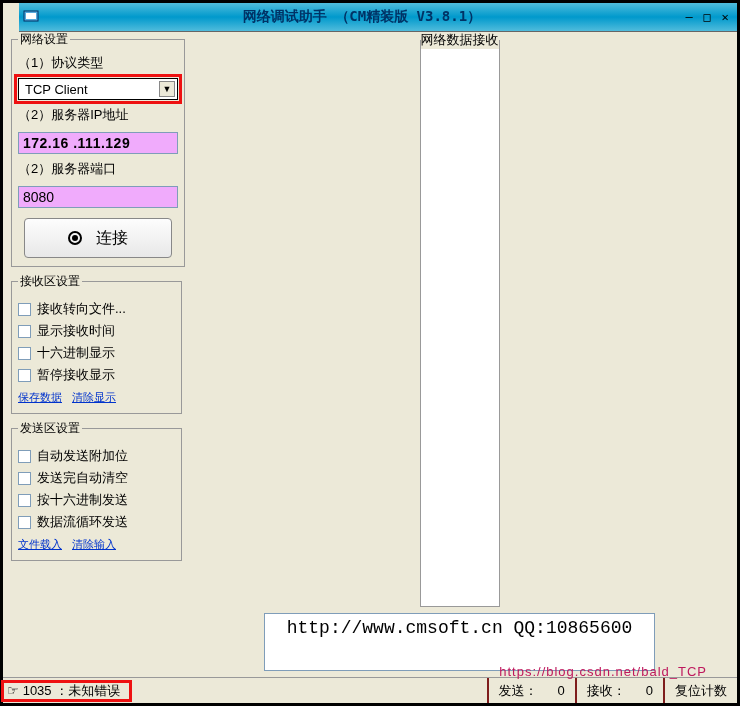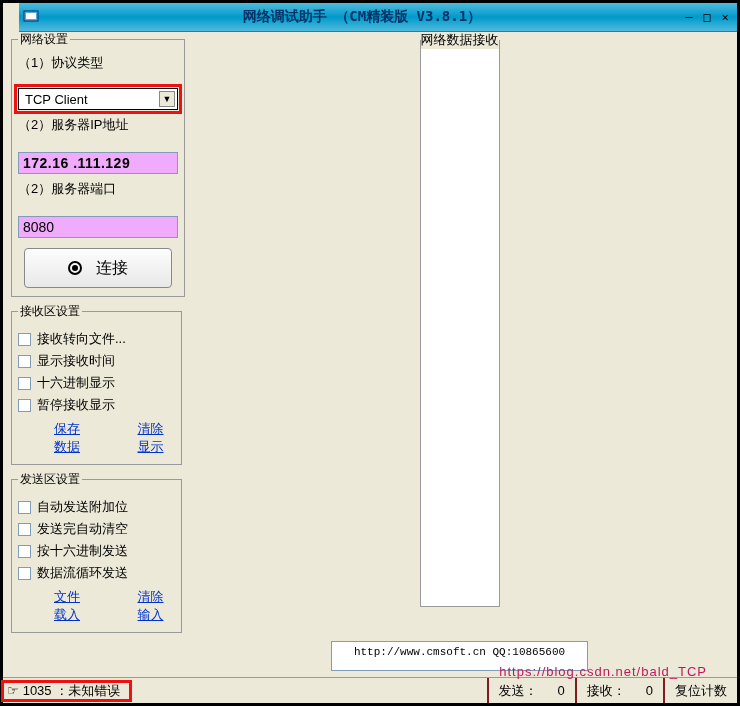--- a/index.html
+++ b/index.html
@@ -7,40 +7,40 @@
 .outer-frame { width: 740px; height: 706px; border: 3px solid #000; background: #ece9d8; position: relative; }
 .titlebar { height: 29px; background: linear-gradient(#50bcdc, #0099cc, #50bcdc); display: flex; align-items: center; padding: 0 4px; border-bottom: 1px solid #666; margin-left: 16px; }
 .titlebar-icon { width: 16px; height: 16px; margin-right: 4px; }
 .titlebar-title { flex: 1; text-align: center; color: #003366; font-weight: bold; font-family: "SimSun", monospace; font-size: 14px; }
 .titlebar-btns { display: flex; gap: 2px; }
 .tbtn { width: 16px; height: 14px; display: flex; align-items: center; justify-content: center; font-size: 12px; font-family: monospace; color: #000; cursor: pointer; }
 .client { display: flex; position: absolute; top: 22px; left: 0; right: 0; bottom: 28px; }
 .sidebar { width: 183px; padding: 6px 4px 4px 8px; display: flex; flex-direction: column; gap: 6px; }
 fieldset.grp { border: 1px solid #999; padding: 6px 6px 8px 6px; }
 fieldset.grp legend { font-size: 12px; padding: 0 2px; }
-.lbl { font-size: 13px; margin-bottom: 16px; }
+.lbl { font-size: 13px; margin-bottom: 6px; }
 .combo { width: 160px; height: 22px; border: 1px solid #000; background: #fff; display: flex; align-items: center; padding: 0 2px 0 6px; font-size: 13px; margin-top: 2px; }
 .combo .arrow { margin-left: auto; width: 16px; height: 16px; background: #ece9d8; border: 1px solid #888; display: flex; align-items: center; justify-content: center; font-size: 9px; }
 .red-rect { outline: 3px solid #e11; outline-offset: 1px; }
 .txt-in { width: 160px; height: 22px; border: 1px solid #7f9db9; background: #f0abfc; padding: 0 4px; font-size: 14px; font-family: Arial, sans-serif; margin-top: 2px; }
 .txt-bold { font-weight: bold; letter-spacing: 0.5px; }
 .connect-btn { width: 148px; height: 40px; margin: 10px auto 0 auto; border: 1px solid #888; border-radius: 4px; background: linear-gradient(#fdfdfd,#e8e8e8); display: flex; align-items: center; justify-content: center; gap: 14px; font-size: 16px; cursor: pointer; }
 .bullet { width: 14px; height: 14px; border: 2px solid #000; border-radius: 50%; display: flex; align-items: center; justify-content: center; }
 .bullet::after { content: ""; width: 6px; height: 6px; background: #000; border-radius: 50%; }
 .chk-row { display: flex; align-items: center; gap: 6px; font-size: 13px; margin: 4px 0; }
 .chk { width: 13px; height: 13px; border: 1px solid #7f9db9; background: #fff; cursor: pointer; }
-.link { color: #0033cc; text-decoration: underline; cursor: pointer; font-size: 13px; margin-left: 36px; }
+.link { color: #0033cc; text-decoration: underline; cursor: pointer; font-size: 11px; }
 .link-row { display: flex; gap: 10px; margin-top: 6px; }
 .interval-row { display: flex; align-items: center; gap: 4px; margin-top: 6px; font-size: 13px; }
 .small-in { width: 50px; height: 20px; border: 1px solid #7f9db9; background: #fff; text-align: left; padding: 0 4px; font-size: 13px; }
 .main { flex: 1; padding: 6px 8px 4px 4px; display: flex; flex-direction: column; align-items: center; }
 fieldset.recv { border: 1px solid #999; flex: 1; display: flex; flex-direction: column; margin-bottom: 6px; }
 .recv-area { flex: 1; background: #fff; margin: 0; border: none; }
 .bottom-row { display: flex; gap: 6px; height: 58px; }
-.send-text { flex: 1; border: 1px solid #7f9db9; background: #fff; padding: 4px 22px; font-family: "Courier New", monospace; font-size: 11px; margin-top: 28px; }
+.send-text { flex: 1; border: 1px solid #7f9db9; background: #fff; padding: 4px 22px; font-family: "Courier New", monospace; font-size: 18px; }
 .send-btn { width: 86px; border: 1px solid #888; background: linear-gradient(#fdfdfd,#e8e8e8); display: flex; align-items: center; justify-content: center; font-size: 16px; color: #1a7f1a; cursor: pointer; font-weight: bold; }
 .status { position: absolute; left: 0; right: 0; bottom: 0; height: 26px; border-top: 1px solid #999; background: #ece9d8; display: flex; align-items: center; font-size: 13px; }
 .status-left { display: flex; align-items: center; gap: 4px; padding: 0 4px; }
 .status-hand { font-size: 13px; }
 .status-left.red-rect { outline-offset: -1px; padding-right: 10px; }
 .spacer { flex: 1; }
 .cell { border-left: 2px solid #7f1d1d; height: 100%; display: flex; align-items: center; padding: 0 10px; gap: 20px; }
 .reset { cursor: pointer; }
 .watermark { position: absolute; right: 30px; bottom: 24px; color: #be185d; font-size: 13px; font-family: Arial; letter-spacing: 1px; pointer-events: none; }
 </style>

